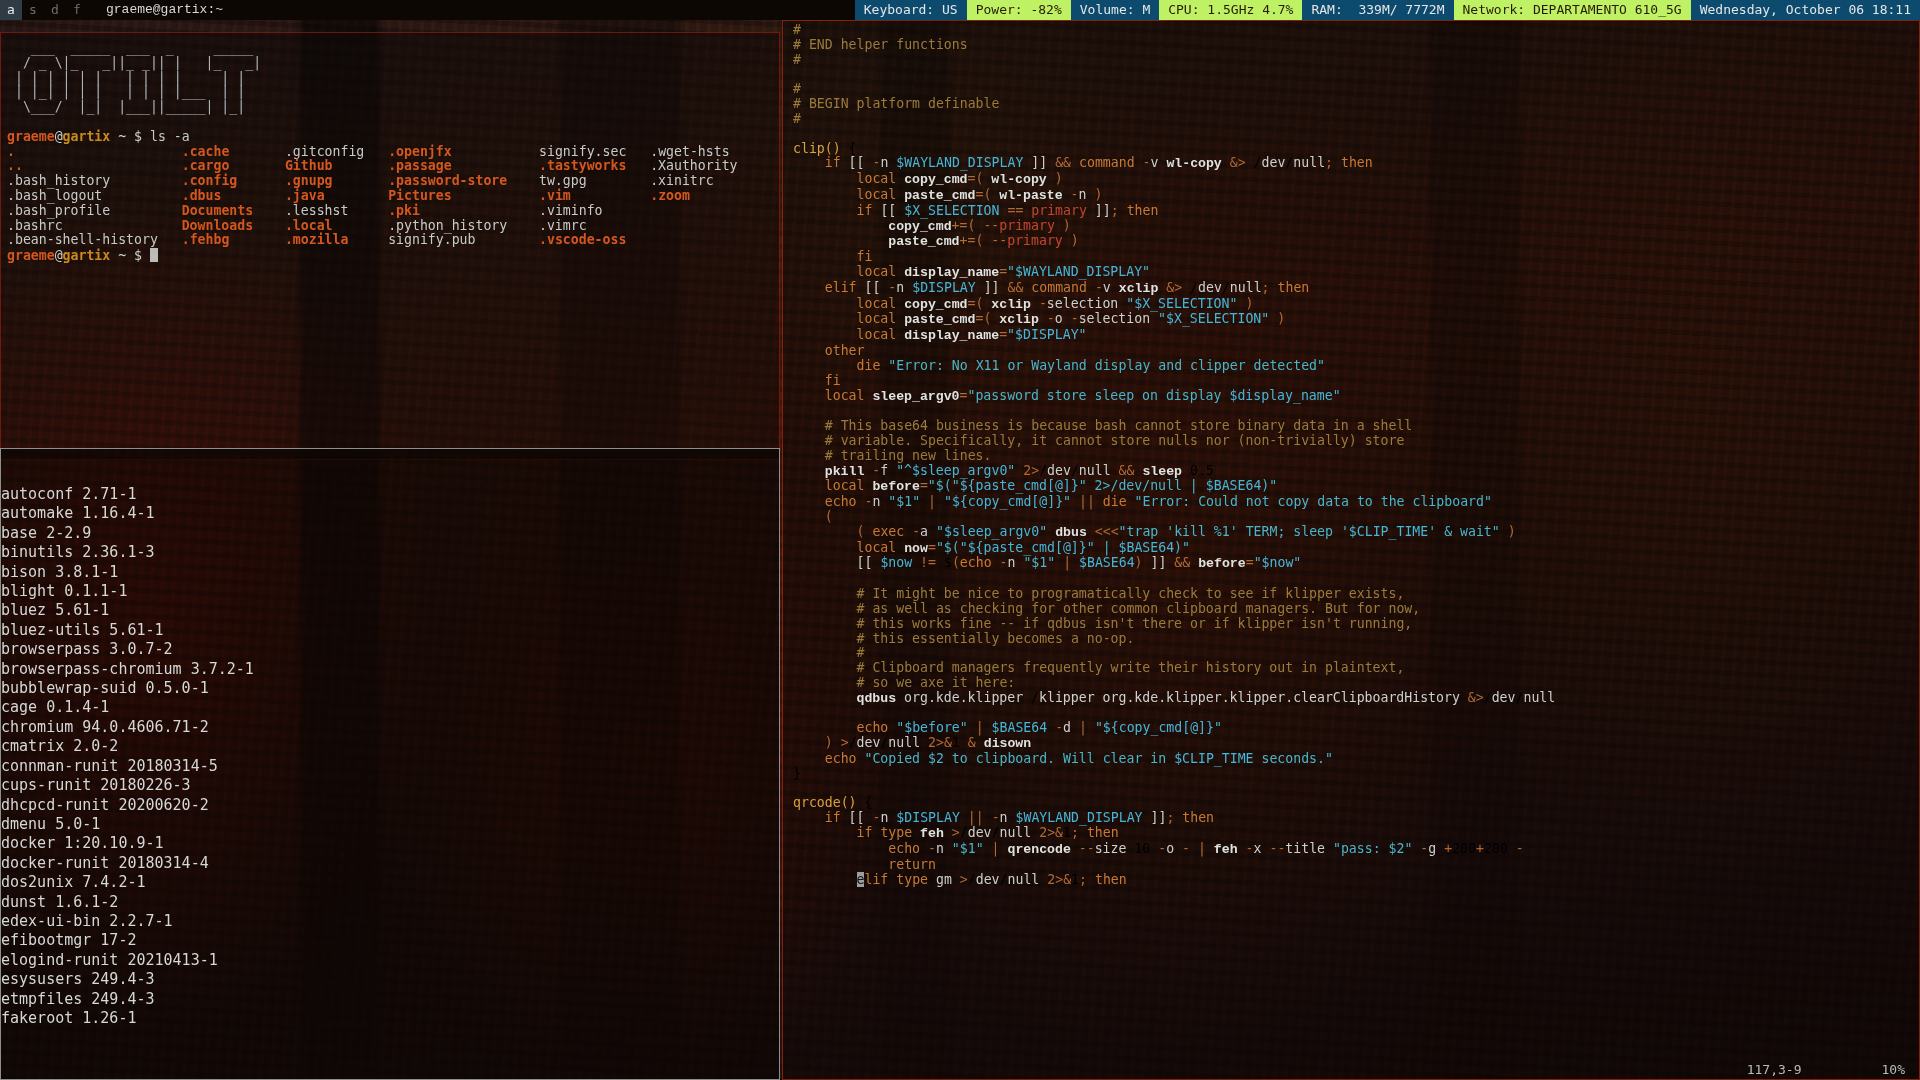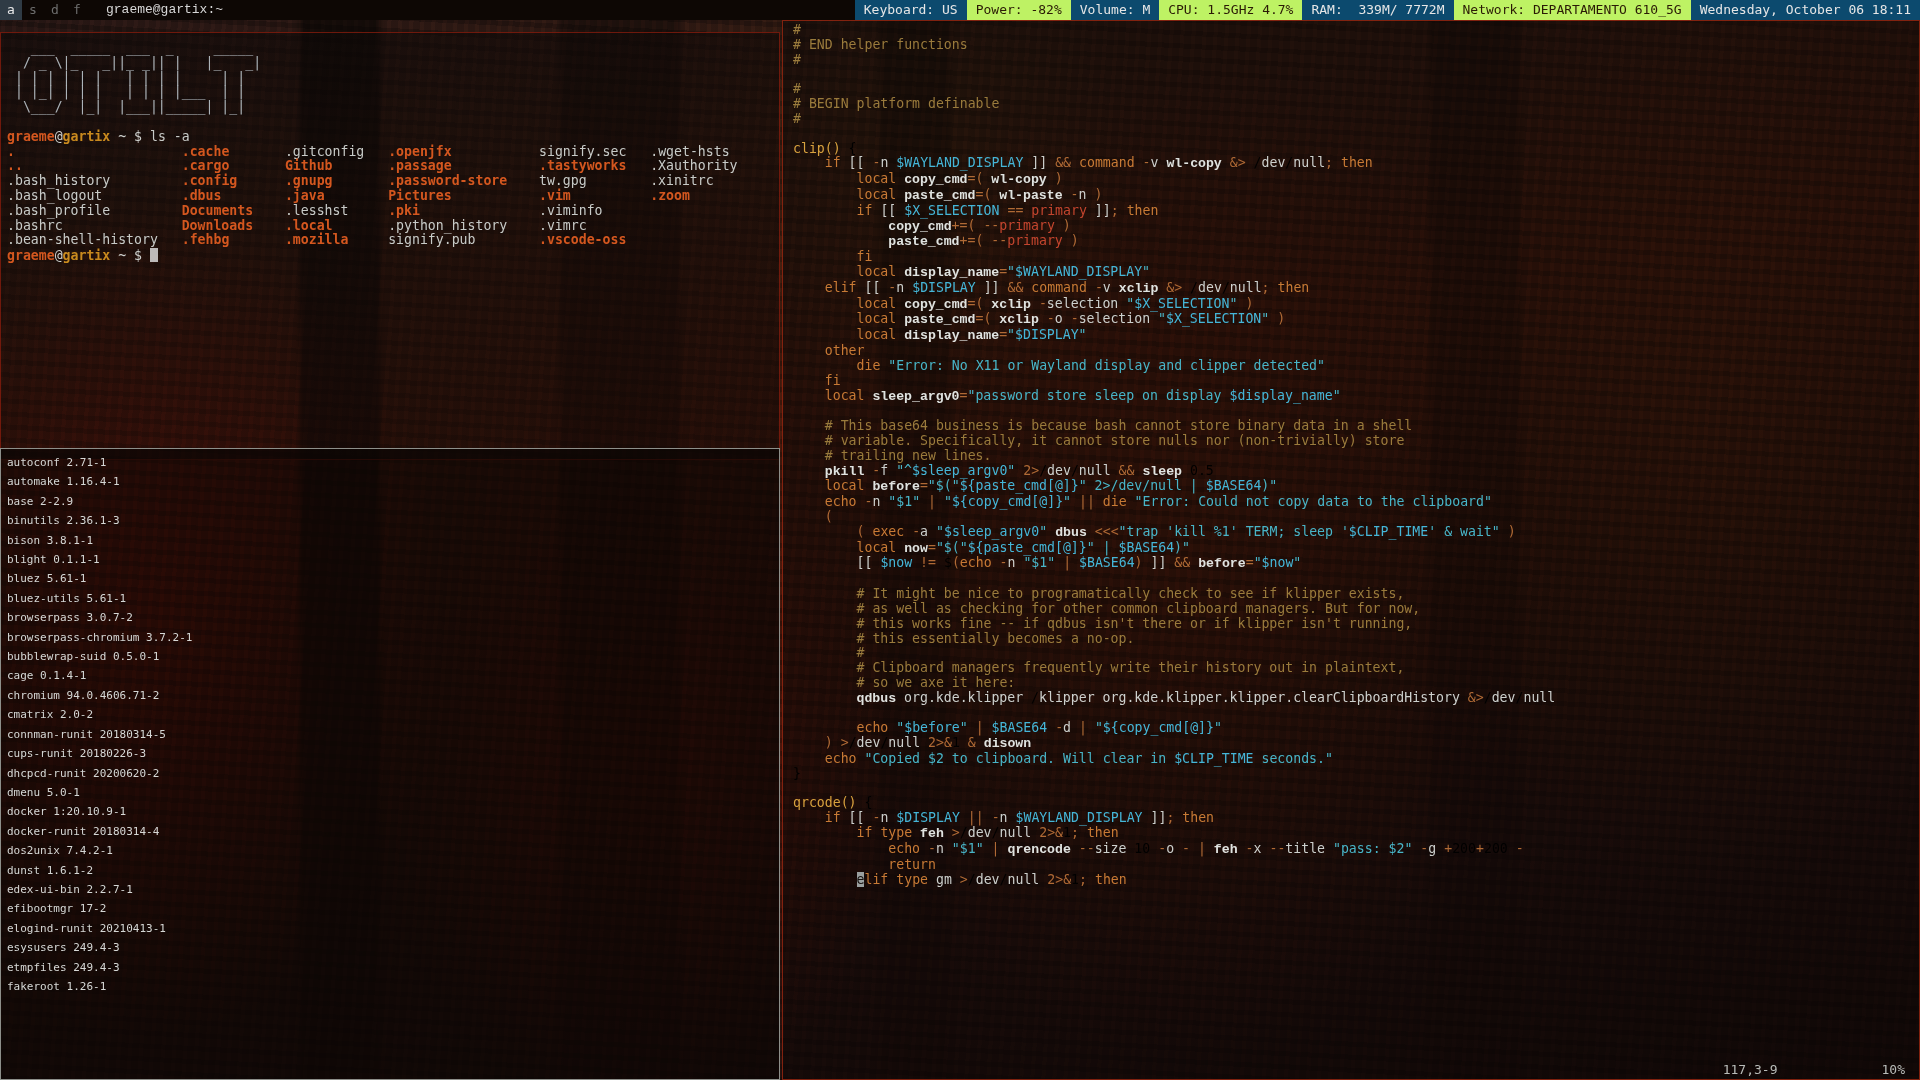--- a/index.html
+++ b/index.html
@@ -56,40 +56,40 @@
   #termtext{position:relative;font-size:13.2px;line-height:14.8px;color:#cfd2cf;padding:8px 6px 0 6px;}
   .ascii{color:#b9c2c8;opacity:.92;}
   .pr-user{color:#d4571f;font-weight:bold;}
   .pr-at{color:#cfd2cf;}
   .pr-host{color:#c98a1e;font-weight:bold;}
   .pr-path{color:#cfd2cf;}
   .dir{color:#d4571f;font-weight:bold;}
   .file{color:#c8cbc8;}
   .cursor{display:inline-block;width:8px;height:14px;background:#d8d8d8;opacity:.85;vertical-align:-2px;}
   
-  #pkgtext{position:relative;font-size:11px;line-height:19.4px;color:#d6d8d6;padding:4px 6px;}
+  #pkgtext{position:relative;font-size:15px;line-height:19.4px;color:#d6d8d6;padding:4px 0;margin-top:32px;}
   
   #vimtext{position:relative;font-size:13.2px;line-height:14.82px;padding:2px 10px 0 10px;}
   .c-cmt{color:#9a7b3c;}
   .c-kw{color:#c87a35;}
   .c-fn{color:#d8a23e;font-weight:normal;}
   .c-var{color:#45b6d8;}
   .c-str{color:#48b5c8;}
   .c-red{color:#c4452e;}
   .c-pl{color:#cdd0cd;}
   .c-op{color:#b06a35;}
   .c-bold{color:#e0e3e0;font-weight:bold;font-family:Liberation Mono, monospace;}
   .vcursor{background:#9aa0a0;color:#14100e;}
   #vimstatus{
     position:absolute;left:0;right:0;bottom:0;height:20px;
     display:flex;align-items:center;font-size:13px;color:#b8bbb8;
     padding:0 14px;box-sizing:border-box;
   }
   #vimstatus .sp{flex:1 1 auto;}
-  #vimstatus .pos{margin-right:104px;}
+  #vimstatus .pos{margin-right:80px;}
 </style>
 </head>
 <body>
 
 <div id="wallpaper">
   <div class="trunk" style="left:300px;width:80px;"></div>
   <div class="trunk" style="left:560px;width:120px;opacity:.6;"></div>
   <div class="trunk" style="left:880px;width:70px;opacity:.5;"></div>
   <div class="trunk" style="left:1430px;width:90px;opacity:.45;"></div>
 </div>

